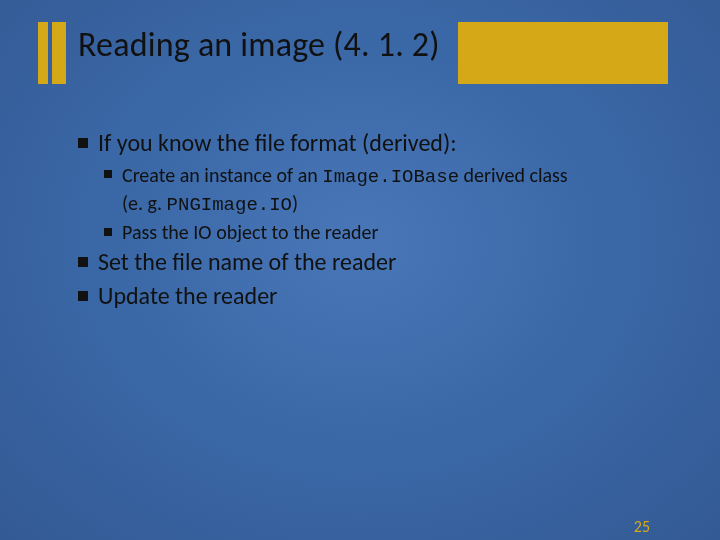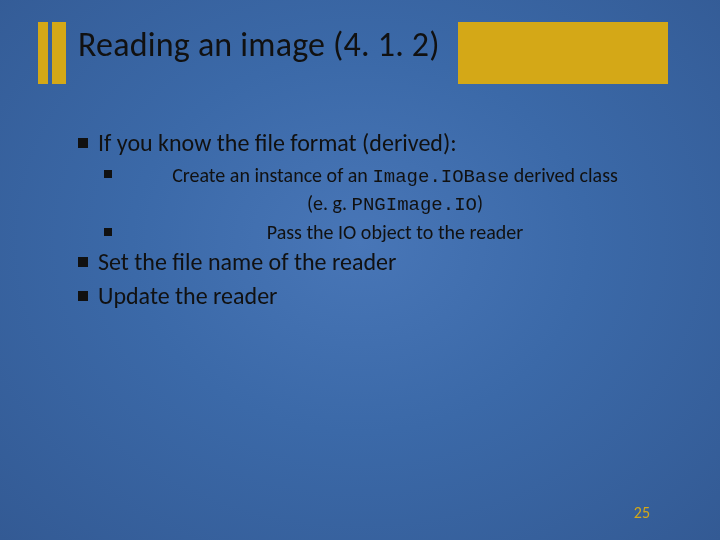--- a/index.html
+++ b/index.html
@@ -84,41 +84,40 @@
     background: #111;
   }
 
   .bullet-l2 {
     position: relative;
     margin-left: 26px;
     padding-left: 18px;
     font-size: 20px;
     line-height: 1.3;
     margin-bottom: 2px;
-    text-align: center;
   }
   .bullet-l2::before {
     content: "";
     position: absolute;
     left: 0;
     top: 0.42em;
     width: 8px;
     height: 8px;
     background: #111;
   }
 
   .code {
     font-family: "Courier New", Courier, monospace;
     font-size: 0.95em;
   }
 
   .page-num {
     position: absolute;
     right: 18px;
-    bottom: 18px;
+    bottom: 4px;
     font-size: 16px;
     color: #d4a817;
   }
 </style>
 </head>
 <body>
 
 <div class="slide">
 
   <div class="top-band">

